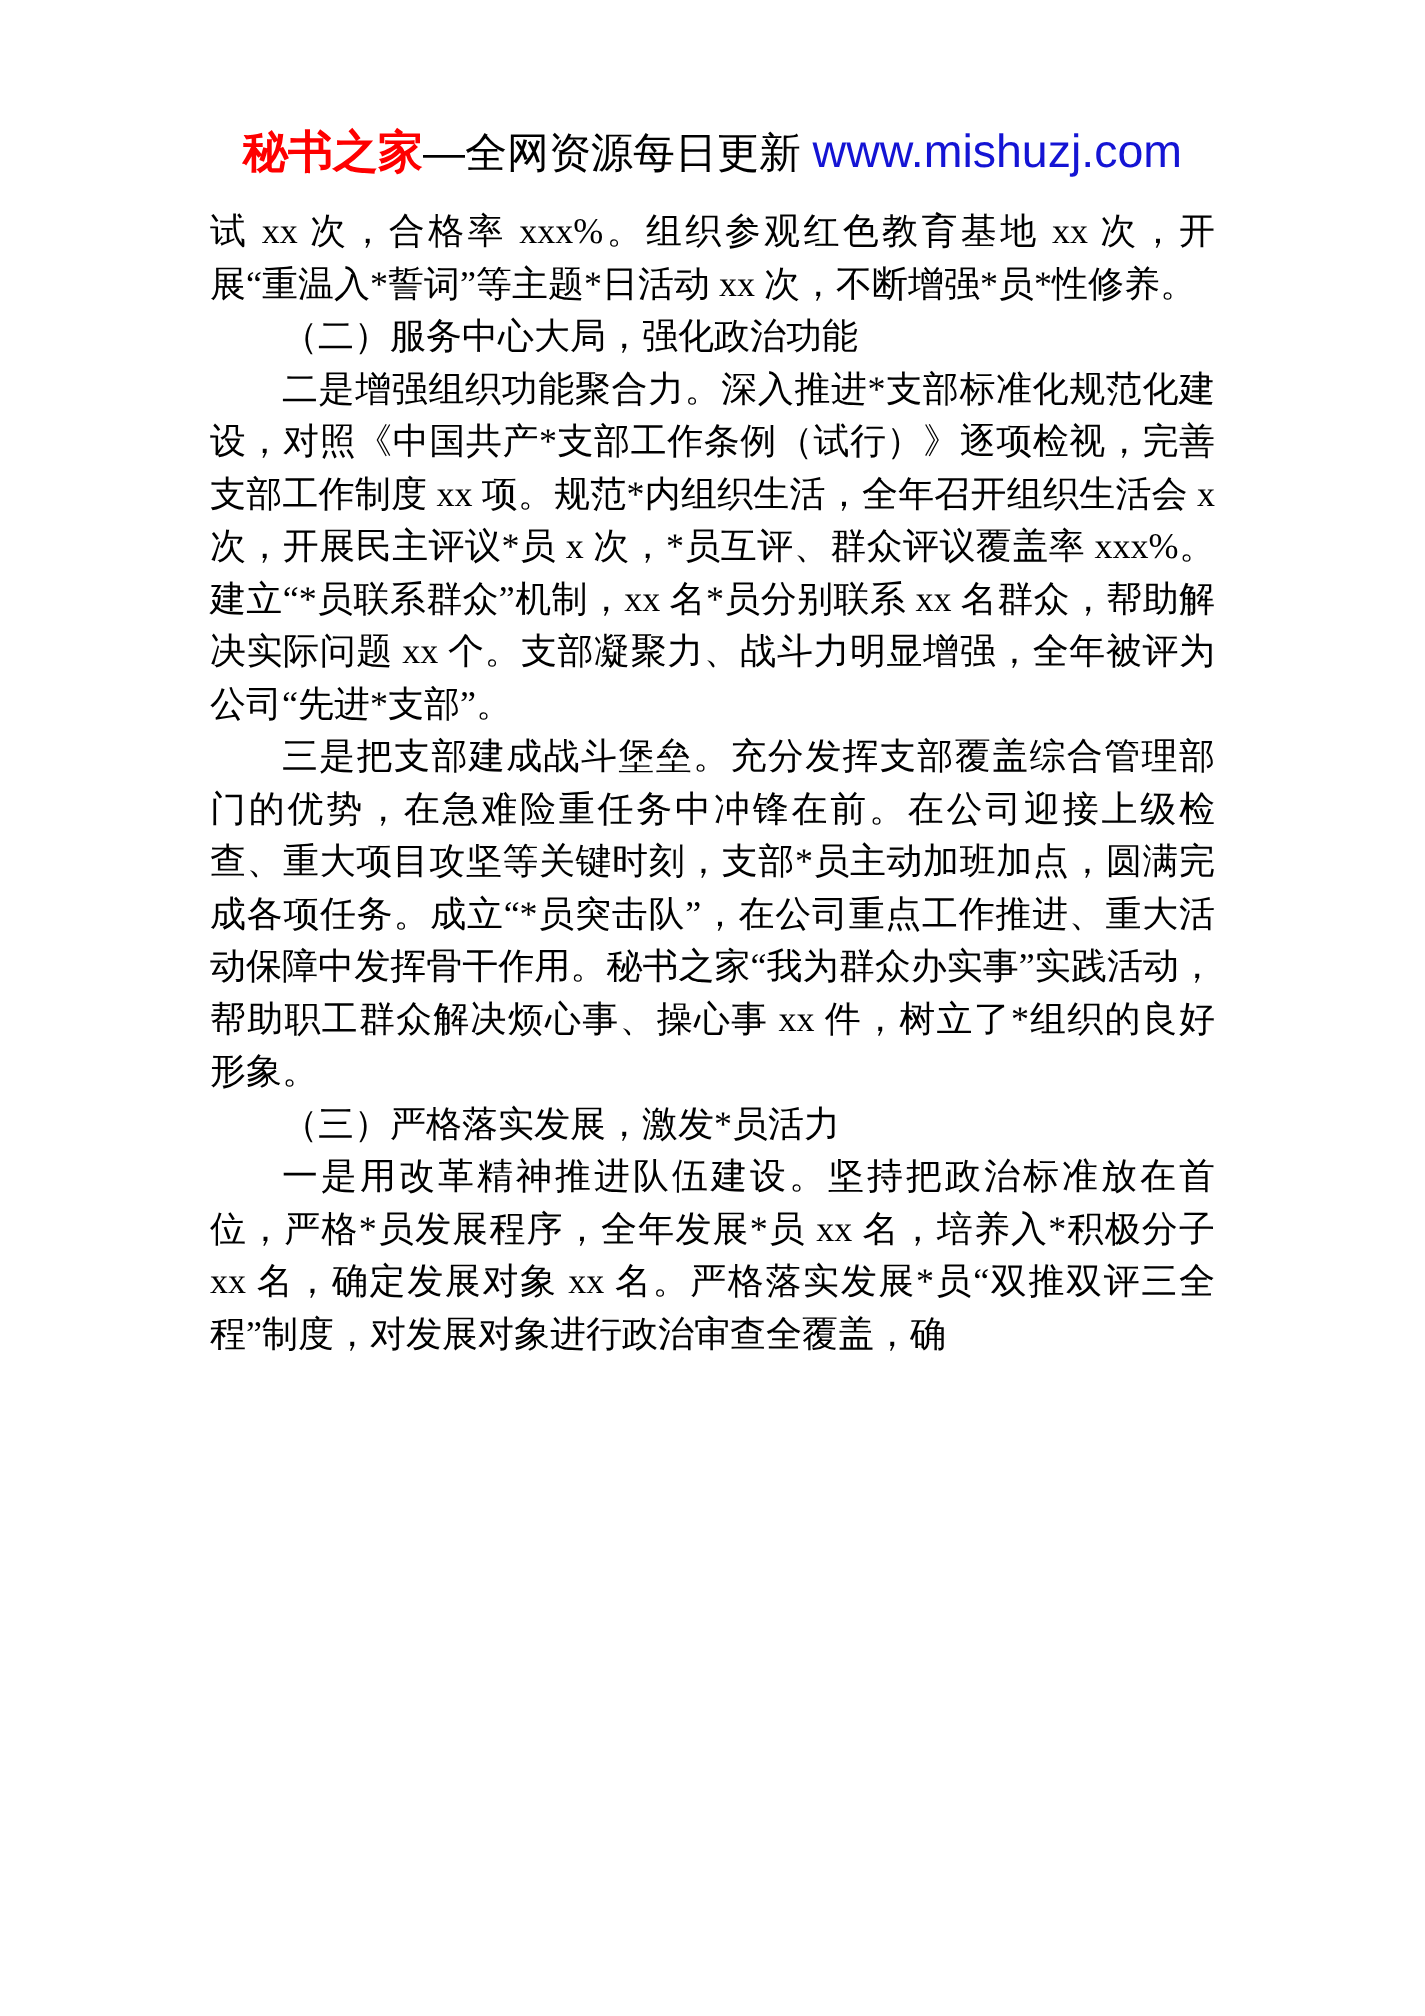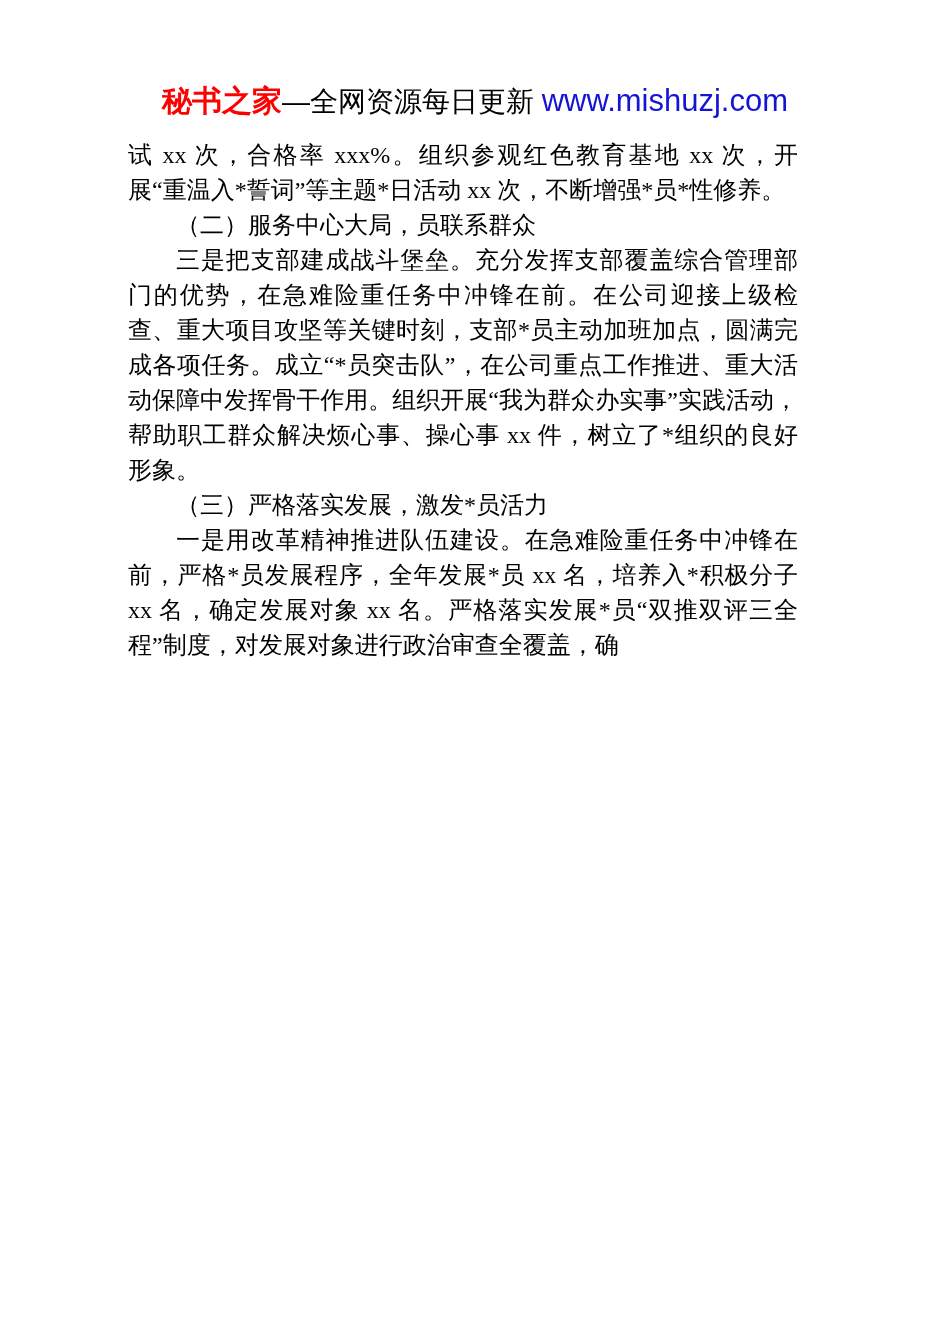--- a/index.html
+++ b/index.html
@@ -36,21 +36,21 @@
     color: #000000;
     font-size: 28px;
   }
   .site-url {
     color: #1414d4;
     font-size: 31px;
   }
   .doc-body {
     position: absolute;
     top: 138px;
-    left: 128px;
+    left: 140px;
     width: 670px;
     font-family: "Liberation Serif", "DejaVu Serif", serif;
     font-size: 24px;
     line-height: 35px;
     text-align: justify;
   }
   .doc-body p {
     margin: 0;
     padding: 0;
   }
@@ -62,19 +62,20 @@
 <body>
 
 <div class="page">
 
   <div class="doc-header">
     <span class="brand">秘书之家</span><span class="tagline">—全网资源每日更新 </span><span class="site-url">www.mishuzj.com</span>
   </div>
 
   <div class="doc-body">
     <p>试 xx 次，合格率 xxx%。组织参观红色教育基地 xx 次，开展“重温入*誓词”等主题*日活动 xx 次，不断增强*员*性修养。</p>
-    <p class="indent">（二）服务中心大局，员联系群众</p>
-    <p class="indent">三是把支部建成战斗堡垒。充分发挥支部覆盖综合管理部门的优势，在急难险重任务中冲锋在前。在公司迎接上级检查、重大项目攻坚等关键时刻，支部*员主动加班加点，圆满完成各项任务。成立“*员突击队”，在公司重点工作推进、重大活动保障中发挥骨干作用。组织开展“我为群众办实事”实践活动，帮助职工群众解决烦心事、操心事 xx 件，树立了*组织的良好形象。</p>
+    <p class="indent">（二）服务中心大局，强化政治功能</p>
+    <p class="indent">二是增强组织功能聚合力。深入推进*支部标准化规范化建设，对照《中国共产*支部工作条例（试行）》逐项检视，完善支部工作制度 xx 项。规范*内组织生活，全年召开组织生活会 x 次，开展民主评议*员 x 次，*员互评、群众评议覆盖率 xxx%。建立“*员联系群众”机制，xx 名*员分别联系 xx 名群众，帮助解决实际问题 xx 个。支部凝聚力、战斗力明显增强，全年被评为公司“先进*支部”。</p>
+    <p class="indent">三是把支部建成战斗堡垒。充分发挥支部覆盖综合管理部门的优势，在急难险重任务中冲锋在前。在公司迎接上级检查、重大项目攻坚等关键时刻，支部*员主动加班加点，圆满完成各项任务。成立“*员突击队”，在公司重点工作推进、重大活动保障中发挥骨干作用。秘书之家“我为群众办实事”实践活动，帮助职工群众解决烦心事、操心事 xx 件，树立了*组织的良好形象。</p>
     <p class="indent">（三）严格落实发展，激发*员活力</p>
-    <p class="indent">一是用改革精神推进队伍建设。在急难险重任务中冲锋在前，严格*员发展程序，全年发展*员 xx 名，培养入*积极分子 xx 名，确定发展对象 xx 名。严格落实发展*员“双推双评三全程”制度，对发展对象进行政治审查全覆盖，确</p>
+    <p class="indent">一是用改革精神推进队伍建设。坚持把政治标准放在首位，严格*员发展程序，全年发展*员 xx 名，培养入*积极分子 xx 名，确定发展对象 xx 名。严格落实发展*员“双推双评三全程”制度，对发展对象进行政治审查全覆盖，确</p>
   </div>
 
 </div>
 
 </body></html>

